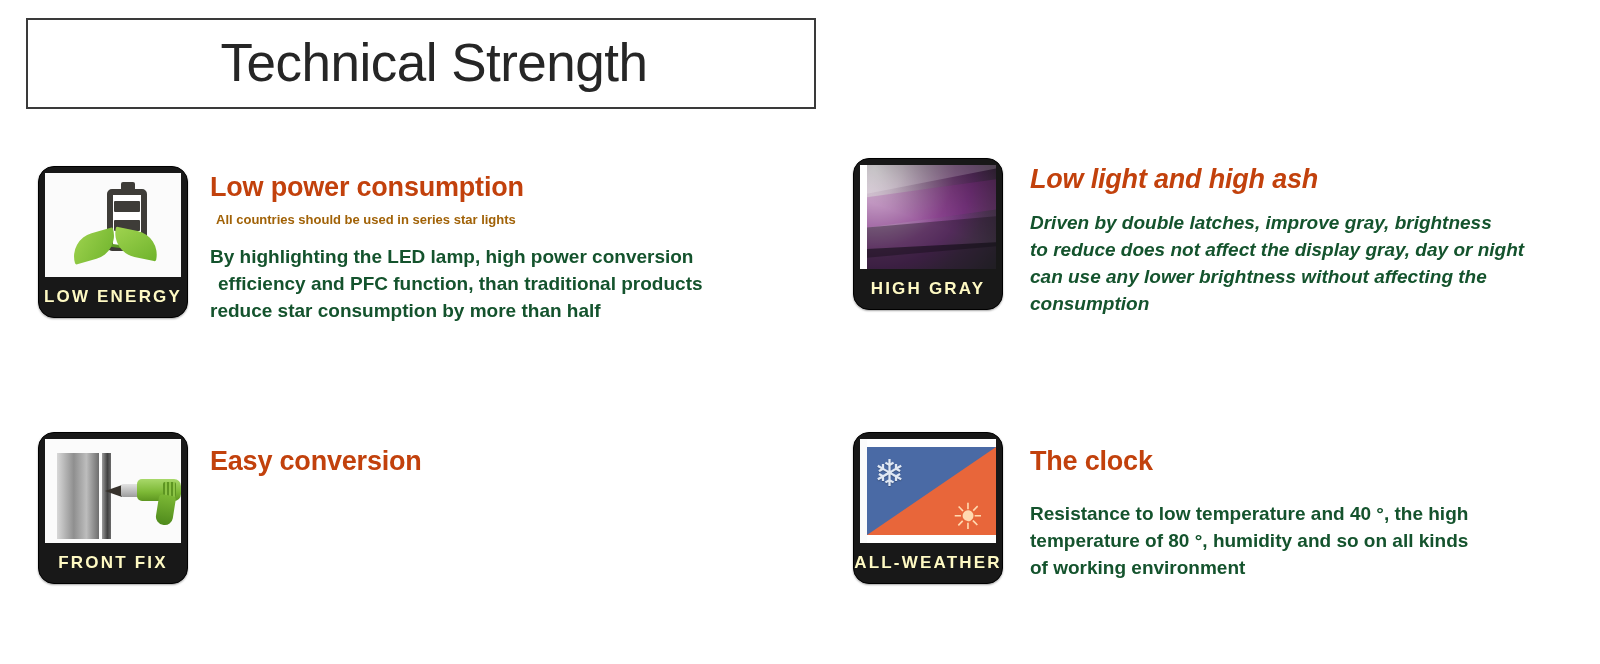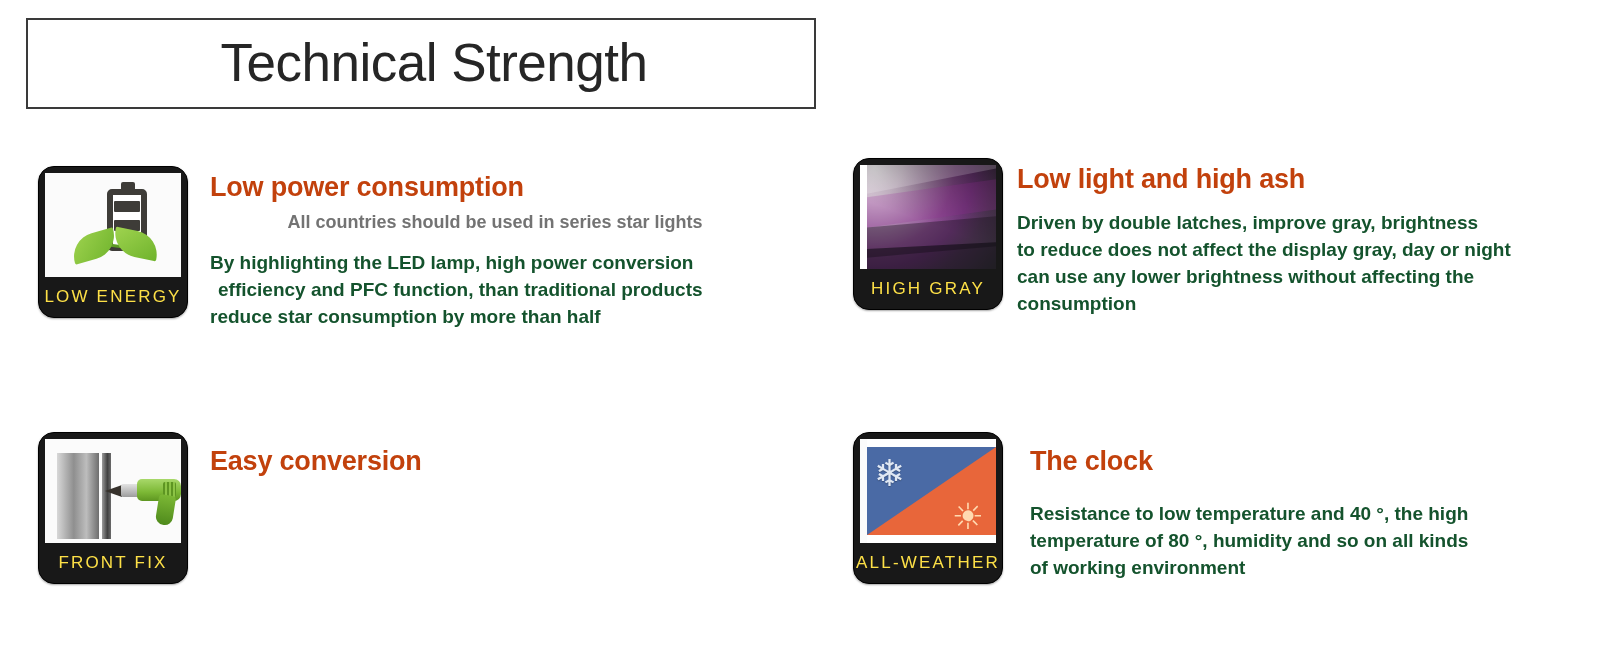--- a/index.html
+++ b/index.html
@@ -71,23 +71,23 @@
     background: #fbfbfb;
     overflow: hidden;
   }
   .icon-caption {
     position: absolute;
     left: 0; right: 0;
     bottom: 0;
     height: 41px;
     line-height: 41px;
     text-align: center;
-    color: #fde047;
+    color: #fef9c3;
     font-size: 17px;
-    font-weight: 400;
+    font-weight: 700;
     letter-spacing: 2.2px;
     font-family: "Liberation Sans", sans-serif;
   }
 
   
   .batt-body {
     position: absolute;
     left: 62px; top: 16px;
     width: 40px; height: 62px;
     border: 6px solid #3e3c38;
@@ -248,39 +248,38 @@
     position: absolute;
     right: 12px; bottom: 8px;
     color: #ffd9b0;
     font-size: 36px;
     line-height: 36px;
   }
 
   
   .ftext { margin-left: 22px; }
   .f1 .ftext { margin-left: 22px; padding-top: 6px; }
-  .f2 .ftext { margin-left: 14px; padding-top: 6px; }
+  .f2 .ftext { margin-left: 27px; padding-top: 6px; font-style: italic; }
   .f3 .ftext { margin-left: 22px; padding-top: 14px; }
   .f4 .ftext { margin-left: 27px; padding-top: 14px; }
 
   .f-title {
     font-size: 27px;
     font-weight: 700;
     letter-spacing: -0.2px;
     color: #c2410c;
     margin: 0;
     white-space: nowrap;
   }
   .f-sub {
-    font-size: 18px;
+    font-size: 13px;
     font-weight: 700;
-    color: #737373;
+    color: #a16207;
     margin: 9px 0 0 6px;
     white-space: nowrap;
-    text-align: right;
   }
   .f-body {
     font-size: 19px;
     font-weight: 700;
     line-height: 1.42;
     color: #14532d;
     margin: 16px 0 0 0;
   }
   .f2 .f-body { margin-top: 15px; width: 540px; }
   .f3 .f-body { margin-top: 26px; }

